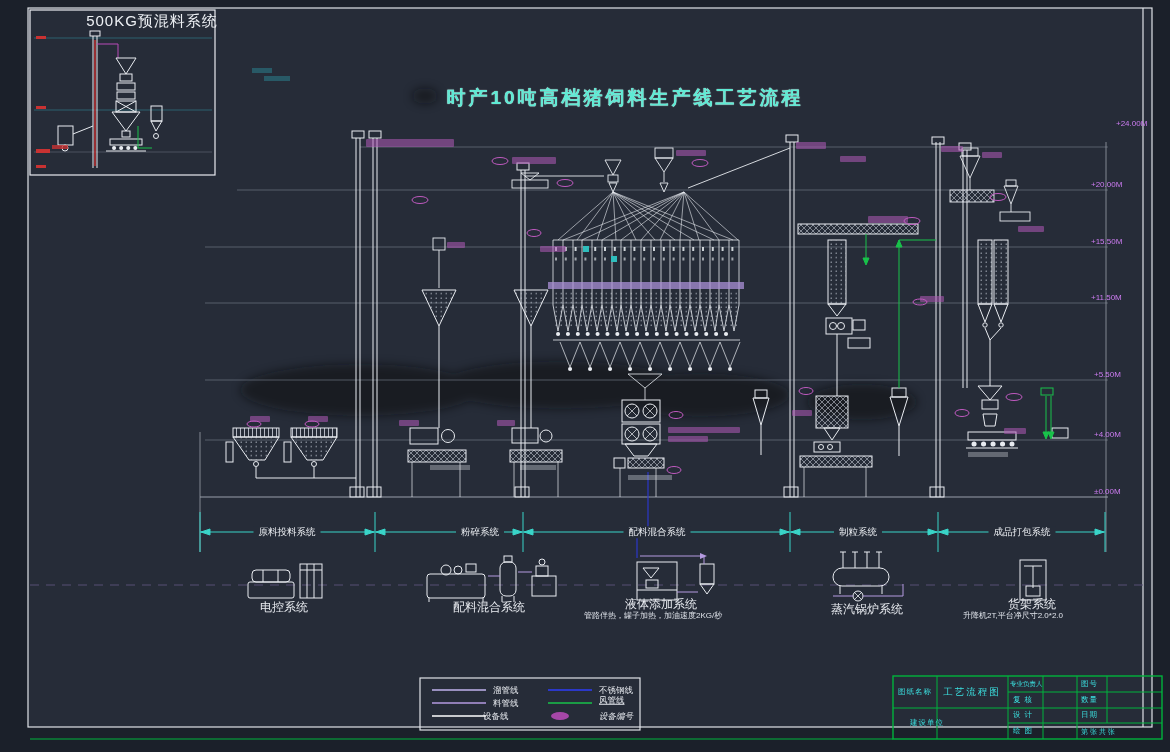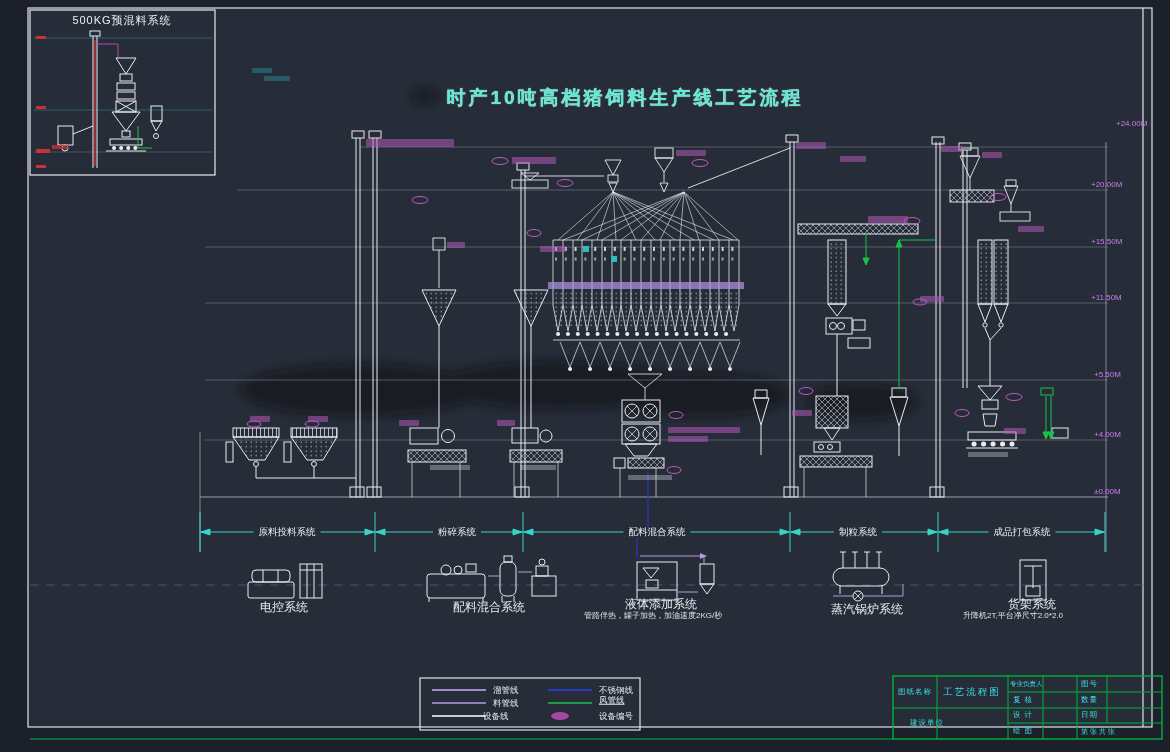--- a/index.html
+++ b/index.html
@@ -2,21 +2,21 @@
 <html><head>
 <meta charset="utf-8">
 <style>
   html,body{margin:0;padding:0;background:#0f1218;}
   #stage{position:relative;width:1170px;height:752px;background:#1b202a;overflow:hidden;
          font-family:"Liberation Sans","DejaVu Sans",sans-serif;}
   #art{position:absolute;left:0;top:0;}
   .lbl{position:absolute;white-space:nowrap;color:#e9ecf1;line-height:1;}
   .c{transform:translate(-50%,-50%);}
   .title{font-size:19px;font-weight:bold;letter-spacing:3px;color:#5eead4;text-shadow:0 0 1px #fff;}
-  .inset-t{font-size:11px;letter-spacing:1px;color:#eef1f5;}
+  .inset-t{font-size:15px;letter-spacing:1px;color:#eef1f5;margin-left:30px;}
   .elev{font-size:8px;color:#cd7cf2;}
   .sect{font-size:9.5px;background:#262c38;padding:1px 5px;color:#eef1f5;}
   .aux{font-size:12px;color:#e9ecf1;}
   .note{font-size:8px;color:#dfe3ea;}
   .leg{font-size:8.5px;color:#e9ecf1;transform:translate(0,-50%);}
   .tb{font-size:7.5px;color:#3be0e0;letter-spacing:1px;}
   .tbv{font-size:9.5px;color:#3be0e0;letter-spacing:2px;}
   .tb.l,.note.l{transform:translate(0,-50%);}
 </style>
 </head>
@@ -397,39 +397,39 @@
 
 <div class="lbl elev" style="left:1091px;top:120px;margin-left:25px;">+24.00M</div>
 <div class="lbl elev" style="left:1091px;top:181px;">+20.00M</div>
 <div class="lbl elev" style="left:1091px;top:238px;">+15.50M</div>
 <div class="lbl elev" style="left:1091px;top:294px;">+11.50M</div>
 <div class="lbl elev" style="left:1094px;top:371px;">+5.50M</div>
 <div class="lbl elev" style="left:1094px;top:431px;">+4.00M</div>
 <div class="lbl elev" style="left:1094px;top:488px;">±0.00M</div>
 
 <div class="lbl sect c" style="left:287px;top:532px;">原料投料系统</div>
-<div class="lbl sect c" style="left:457px;top:532px;">粉碎系统</div>
+<div class="lbl sect c" style="left:480px;top:532px;">粉碎系统</div>
 <div class="lbl sect c" style="left:657px;top:532px;">配料混合系统</div>
 <div class="lbl sect c" style="left:858px;top:532px;">制粒系统</div>
 <div class="lbl sect c" style="left:1022px;top:532px;">成品打包系统</div>
 
 <div class="lbl aux c" style="left:284px;top:607px;">电控系统</div>
 <div class="lbl aux c" style="left:489px;top:607px;">配料混合系统</div>
 <div class="lbl aux c" style="left:661px;top:604px;">液体添加系统</div>
 <div class="lbl note l" style="left:584px;top:616px;">管路伴热，罐子加热，加油速度2KG/秒</div>
 <div class="lbl aux c" style="left:867px;top:609px;">蒸汽锅炉系统</div>
 <div class="lbl aux c" style="left:1032px;top:604px;">货架系统</div>
 <div class="lbl note l" style="left:963px;top:616px;">升降机2T,平台净尺寸2.0*2.0</div>
 
 <div class="lbl leg" style="left:493px;top:690px;">溜管线</div>
 <div class="lbl leg" style="left:493px;top:703px;">料管线</div>
 <div class="lbl leg" style="left:483px;top:716px;">设备线</div>
 <div class="lbl leg" style="left:599px;top:690px;">不锈钢线</div>
 <div class="lbl leg" style="left:599px;top:700px;text-decoration:underline;">风管线</div>
-<div class="lbl leg" style="left:599px;top:716px;">设备编号</div>
+<div class="lbl leg" style="left:599px;top:716px;font-style:italic;">设备编号</div>
 
 <div class="lbl tb c" style="left:915px;top:692px;">图纸名称</div>
 <div class="lbl tbv c" style="left:972px;top:692px;">工艺流程图</div>
 <div class="lbl tb c" style="left:915px;top:723px;padding-left:24px;">建设单位</div>
 <div class="lbl tb l" style="left:1010px;top:684px;font-size:6.5px;letter-spacing:0;">专业负责人</div>
 <div class="lbl tb l" style="left:1013px;top:700px;">复 核</div>
 <div class="lbl tb l" style="left:1013px;top:715px;">设 计</div>
 <div class="lbl tb l" style="left:1013px;top:731px;">绘 图</div>
 <div class="lbl tb l" style="left:1081px;top:684px;">图号</div>
 <div class="lbl tb l" style="left:1081px;top:700px;">数量</div>

